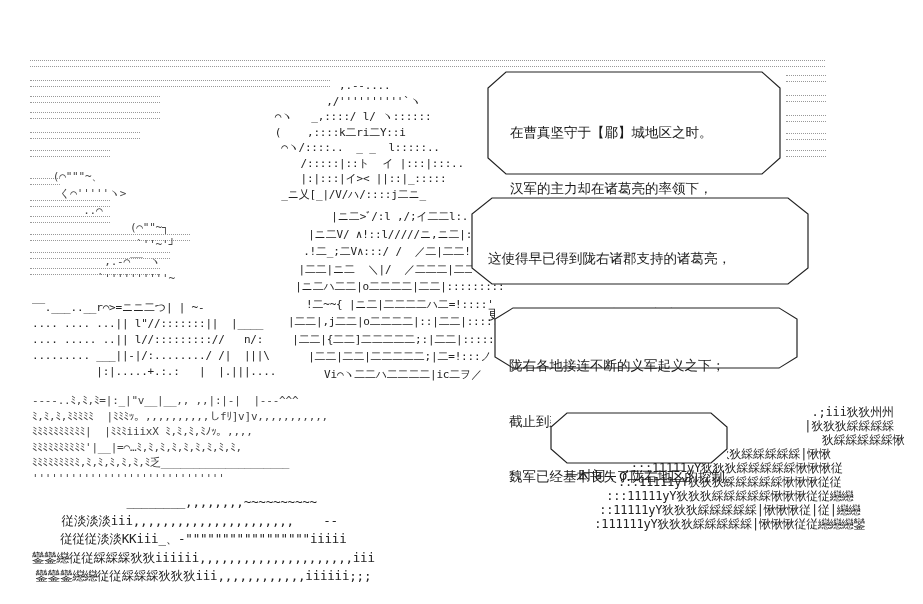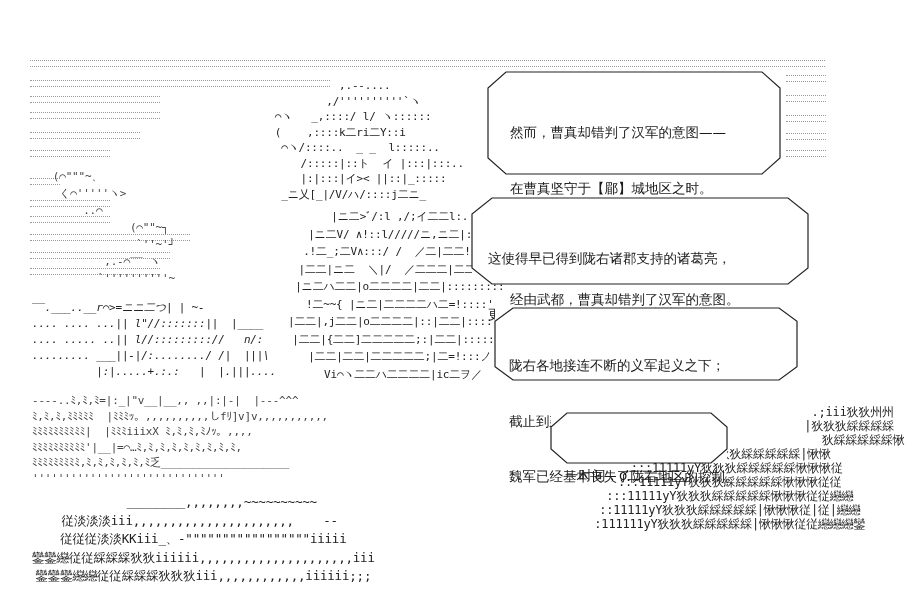--- a/index.html
+++ b/index.html
@@ -75,21 +75,21 @@
 |ニ二V/ ∧!::l/////ニ,ニ二|::::
 .!二_;二V∧:::/ /  ／二|二二!:::|
 |二二|ニ二  ＼|/  ／二二二|二二|:::
 |ニ二ハ二二|o二二二二|二二|:::::::::
 !二~~{ |ニ二|二二二二ハ二=!::::'
 |二二|,j二二|o二二二二|::|二二|::::::}
 |二二|{二二]二二二二二;:|二二|::::::j
 |二二|二二|二二二二二;|二=!:::ノ
  Vi⌒ヽ二二ハ二二二二|ic二ヲ／</pre>
 
-<pre class="art dark" id="art-town" style="left:32px; top:300px; font-size:11px; line-height:16px;font-style:italic;">‾‾.___..__r⌒&gt;=ニニ二つ| | ~-
+<pre class="art dark" id="art-town" style="left:32px; top:300px; font-size:11px; line-height:16px;">‾‾.___..__r⌒&gt;=ニニ二つ| | ~-
 .... .... ...|| l"//:::::::||  |____
 .... ..... ..|| l//::::::::://   n/:
 ......... ___||-|/:......../ /|  |||\
           |:|.....+.:.:   |  |.|||....</pre>
 
 <pre class="art" id="art-terrain" style="left:32px; top:393px; font-size:11px; line-height:15.5px; color:#444;">-‐‐‐..ﾐ,ﾐ,ﾐ=|:_|"v__|__,, ,,|:|-|  |-‐‐^^^
 ﾐ,ﾐ,ﾐ,ﾐﾐﾐﾐﾐ  |ﾐﾐﾐｯ。,,,,,,,,,,しfﾘ]v]v,,,,,,,,,,,
 ﾐﾐﾐﾐﾐﾐﾐﾐﾐﾐ|  |ﾐﾐﾐiiixX ﾐ,ﾐ,ﾐ,ﾐﾉｯ。,,,,
 ﾐﾐﾐﾐﾐﾐﾐﾐﾐﾐ'|__|=⌒…ﾐ,ﾐ,ﾐ,ﾐ,ﾐ,ﾐ,ﾐ,ﾐ,ﾐ,
 ﾐﾐﾐﾐﾐﾐﾐﾐﾐ,ﾐ,ﾐ,ﾐ,ﾐ,ﾐ,ﾐ乏____________________
@@ -109,38 +109,37 @@
 :::11111yY狄狄狄綵綵綵綵綵愀愀愀従従
 :::11111yY狄狄狄綵綵綵綵綵愀愀愀従従纞纞
 ::11111yY狄狄狄綵綵綵綵綵|愀愀愀従|従|纞纞
 :111111yY狄狄狄綵綵綵綵綵|愀愀愀従従纞纞纞鑾</pre>
 
 <div class="box" style="left:488px; top:72px; width:292px; height:102px;">
   <svg viewBox="0 0 292 102" preserveAspectRatio="none">
     <polygon points="18,0 274,0 292,16 292,86 274,102 18,102 0,86 0,16" fill="#fff" stroke="#222" stroke-width="1.2"></polygon>
   </svg>
   <div class="txt" style="left:22px; top:14px;">
-    <div>然而，曹真却错判了汉军的意图——</div>
     <div>在曹真坚守于【郿】城地区之时。</div>
     <div>汉军的主力却在诸葛亮的率领下，</div>
     <div>经由武都，曹真却错判了汉军的意图。</div>
   </div>
 </div>
 
 <div class="box" style="left:472px; top:198px; width:336px; height:86px;">
   <svg viewBox="0 0 336 86" preserveAspectRatio="none">
     <polygon points="20,0 316,0 336,16 336,70 316,86 20,86 0,70 0,16" fill="#fff" stroke="#222" stroke-width="1.2"></polygon>
   </svg>
   <div class="txt" style="left:16px; top:14px;">
     <div>这使得早已得到陇右诸郡支持的诸葛亮，</div>
     <div>更加的在陇右地区如入无人之境。</div>
   </div>
 </div>
 
-<div class="box" style="left:495px; top:308px; width:302px; height:72px;">
+<div class="box" style="left:495px; top:308px; width:302px; height:60px;">
   <svg viewBox="0 0 302 76" preserveAspectRatio="none">
     <polygon points="18,0 284,0 302,14 302,62 284,76 18,76 0,62 0,14" fill="#fff" stroke="#222" stroke-width="1.2"></polygon>
   </svg>
   <div class="txt" style="left:14px; top:11px;">
     <div>陇右各地接连不断的义军起义之下；</div>
     <div>截止到建兴三年的二月初，</div>
     <div>魏军已经基本丧失了陇右地区的控制。</div>
   </div>
 </div>
 

